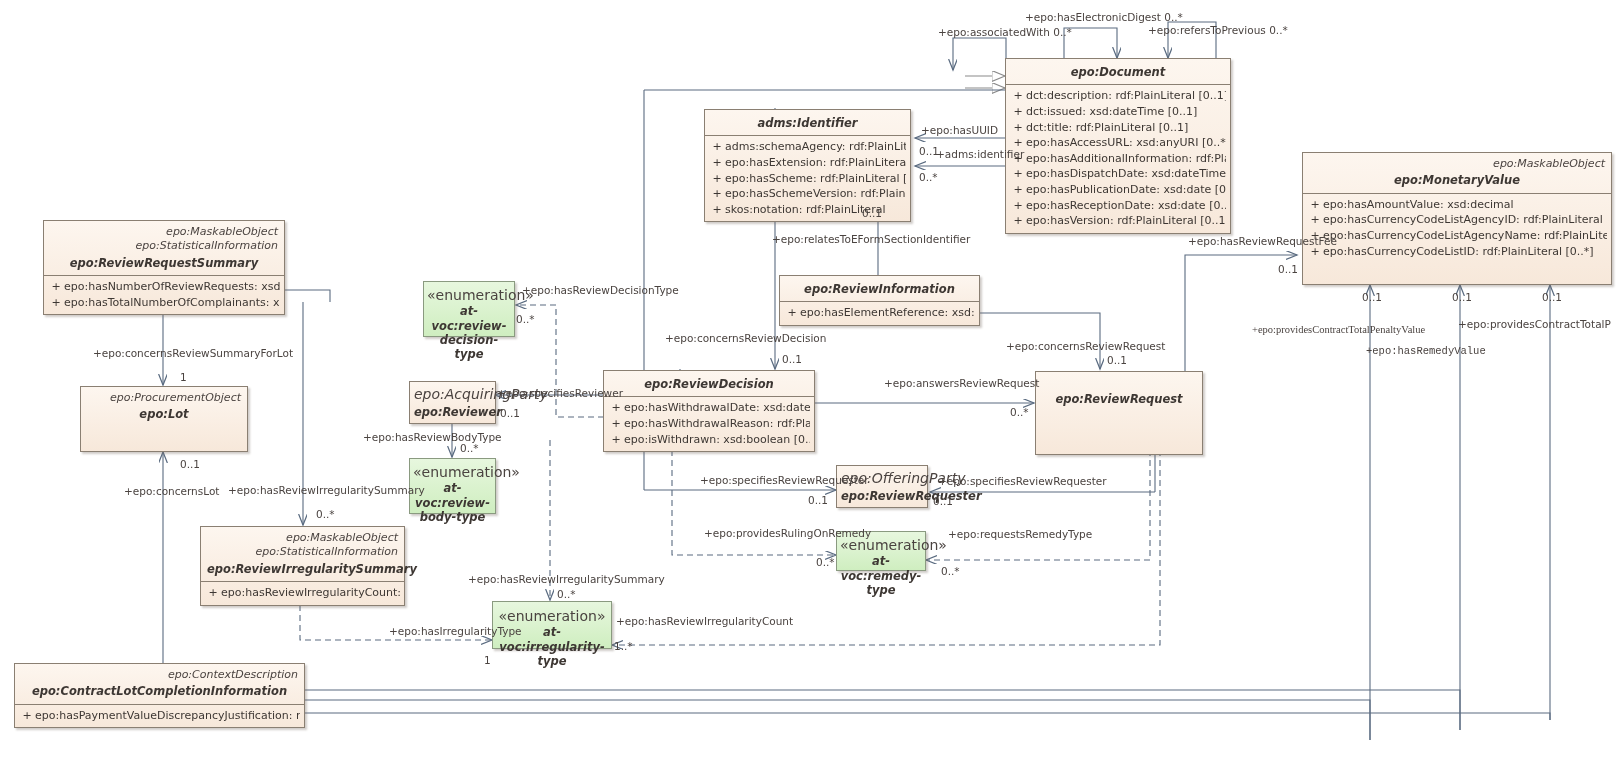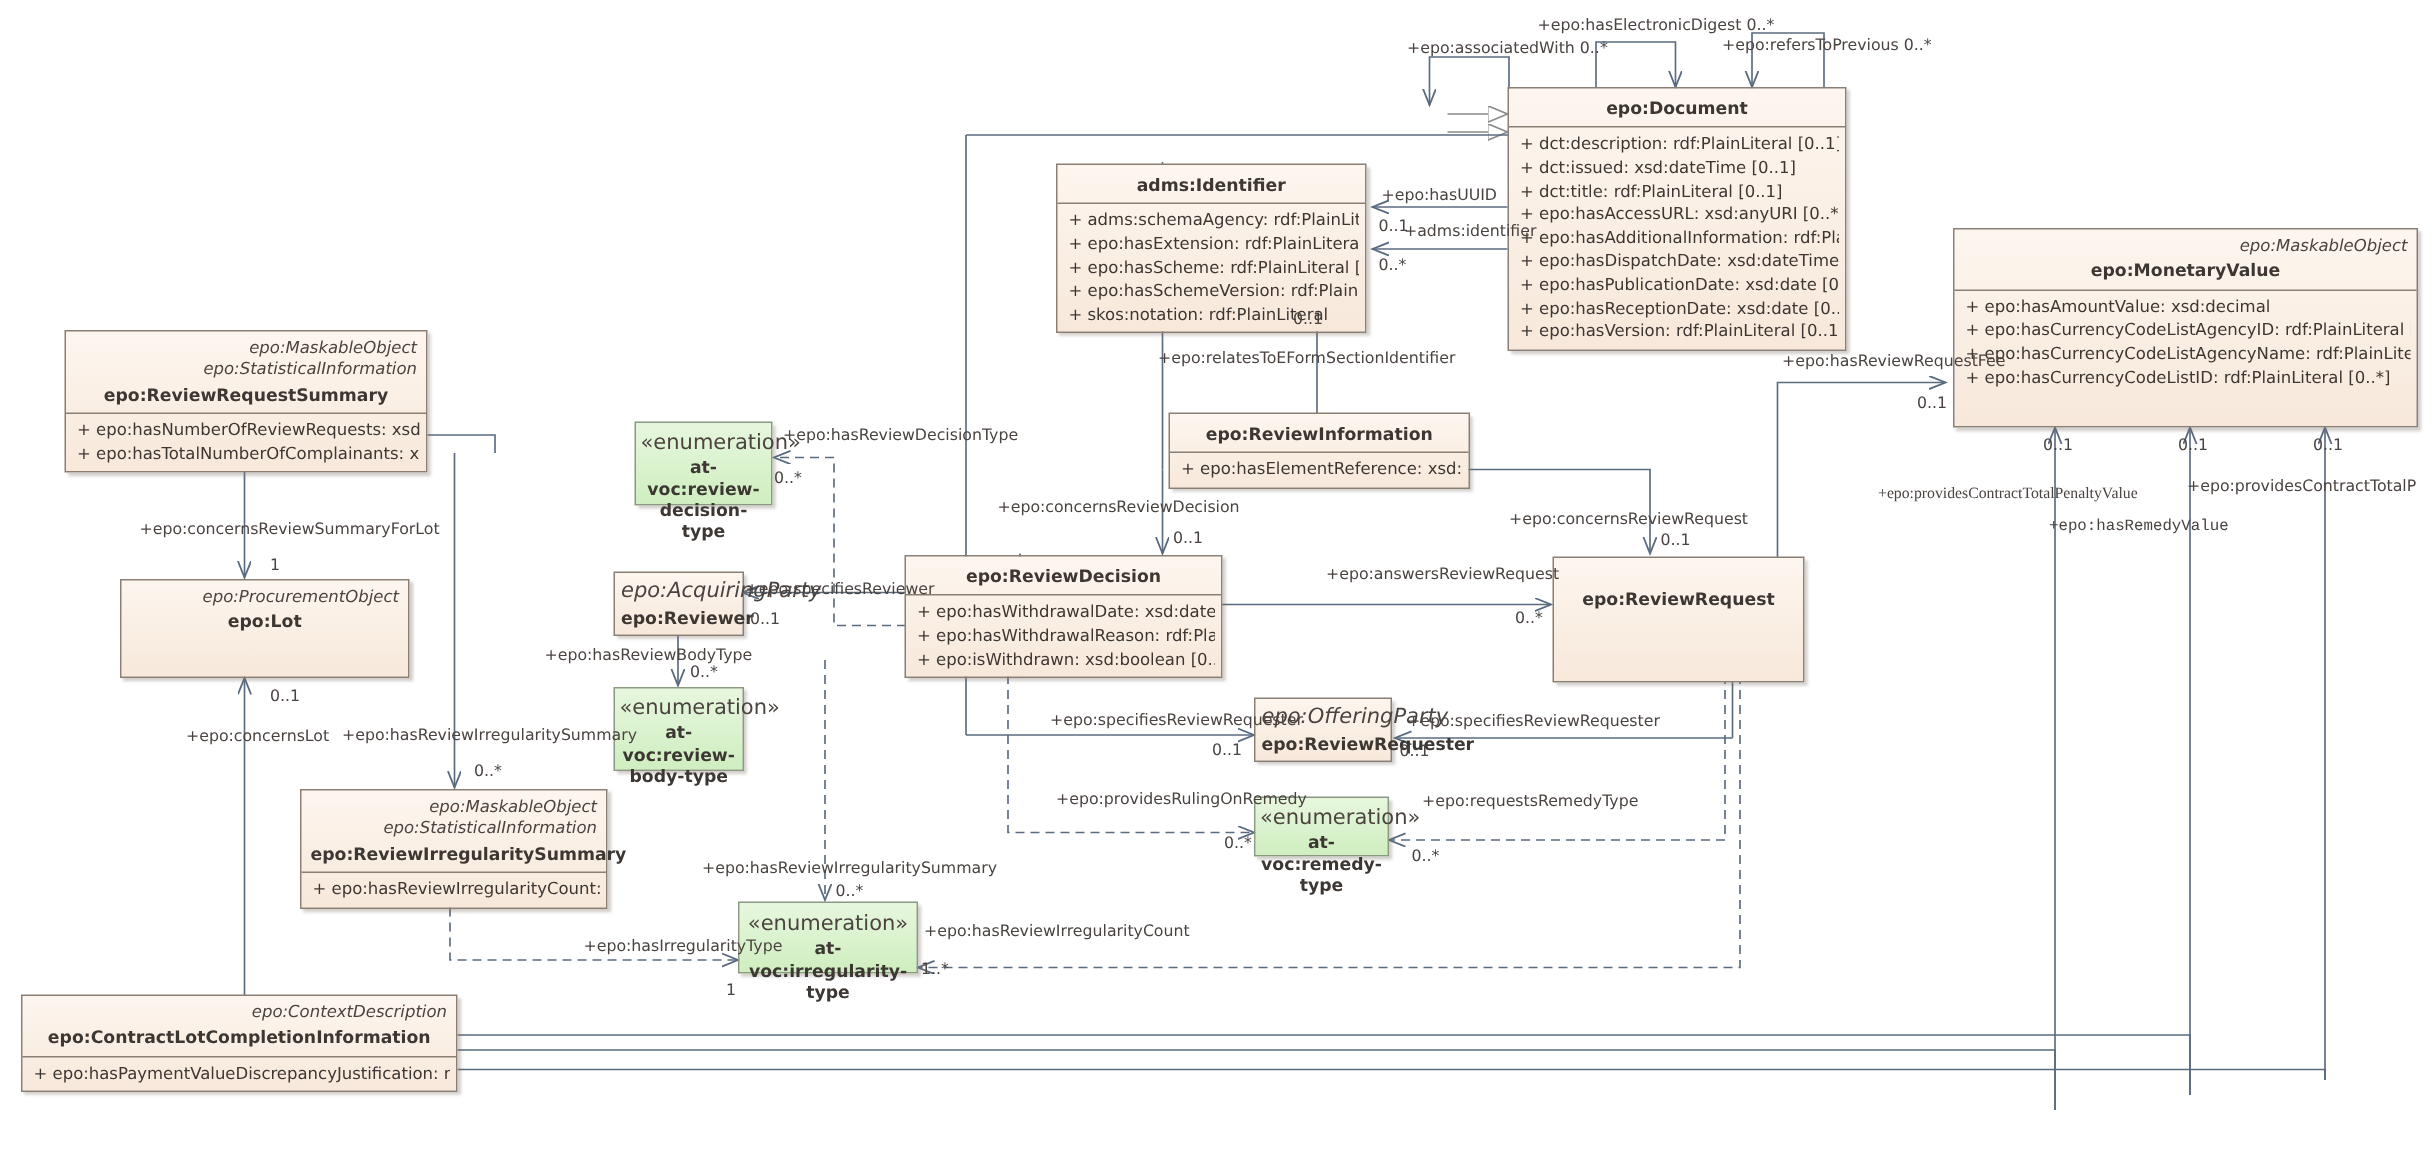--- a/index.html
+++ b/index.html
@@ -52,20 +52,21 @@
   .stereo-c {
     text-align: center;
     font-style: normal;
     font-size: 14px;
   }
   .cname {
     font-weight: bold;
     text-align: center;
     font-size: 11.5px;
     padding-top: 2px;
+    font-style: italic;
   }
   .attrs {
     border-top: 1px solid #8a7f72;
     padding: 3px 4px 4px 4px;
   }
   .attr {
     white-space: nowrap;
     line-height: 1.42;
     overflow: hidden;
   }
@@ -185,21 +186,21 @@
       <div class="stereo">epo:MaskableObject</div>
       <div class="stereo">epo:StatisticalInformation</div>
       <div class="cname">epo:ReviewRequestSummary</div>
     </div>
     <div class="attrs">
       <div class="attr"><span class="plus">+</span><span>epo:hasNumberOfReviewRequests: xsd:integer</span></div>
       <div class="attr"><span class="plus">+</span><span>epo:hasTotalNumberOfComplainants: xsd:integer [0..1]</span></div>
     </div>
   </div>
 
-  <div class="uml-class" style="left:80px; top:386px; width:193px; height:66px;">
+  <div class="uml-class" style="left:80px; top:386px; width:168px; height:66px;">
     <div class="hdr">
       <div class="stereo">epo:ProcurementObject</div>
       <div class="cname">epo:Lot</div>
     </div>
   </div>
 
   <div class="uml-class" style="left:200px; top:526px; width:205px;">
     <div class="hdr">
       <div class="stereo">epo:MaskableObject</div>
       <div class="stereo">epo:StatisticalInformation</div>

